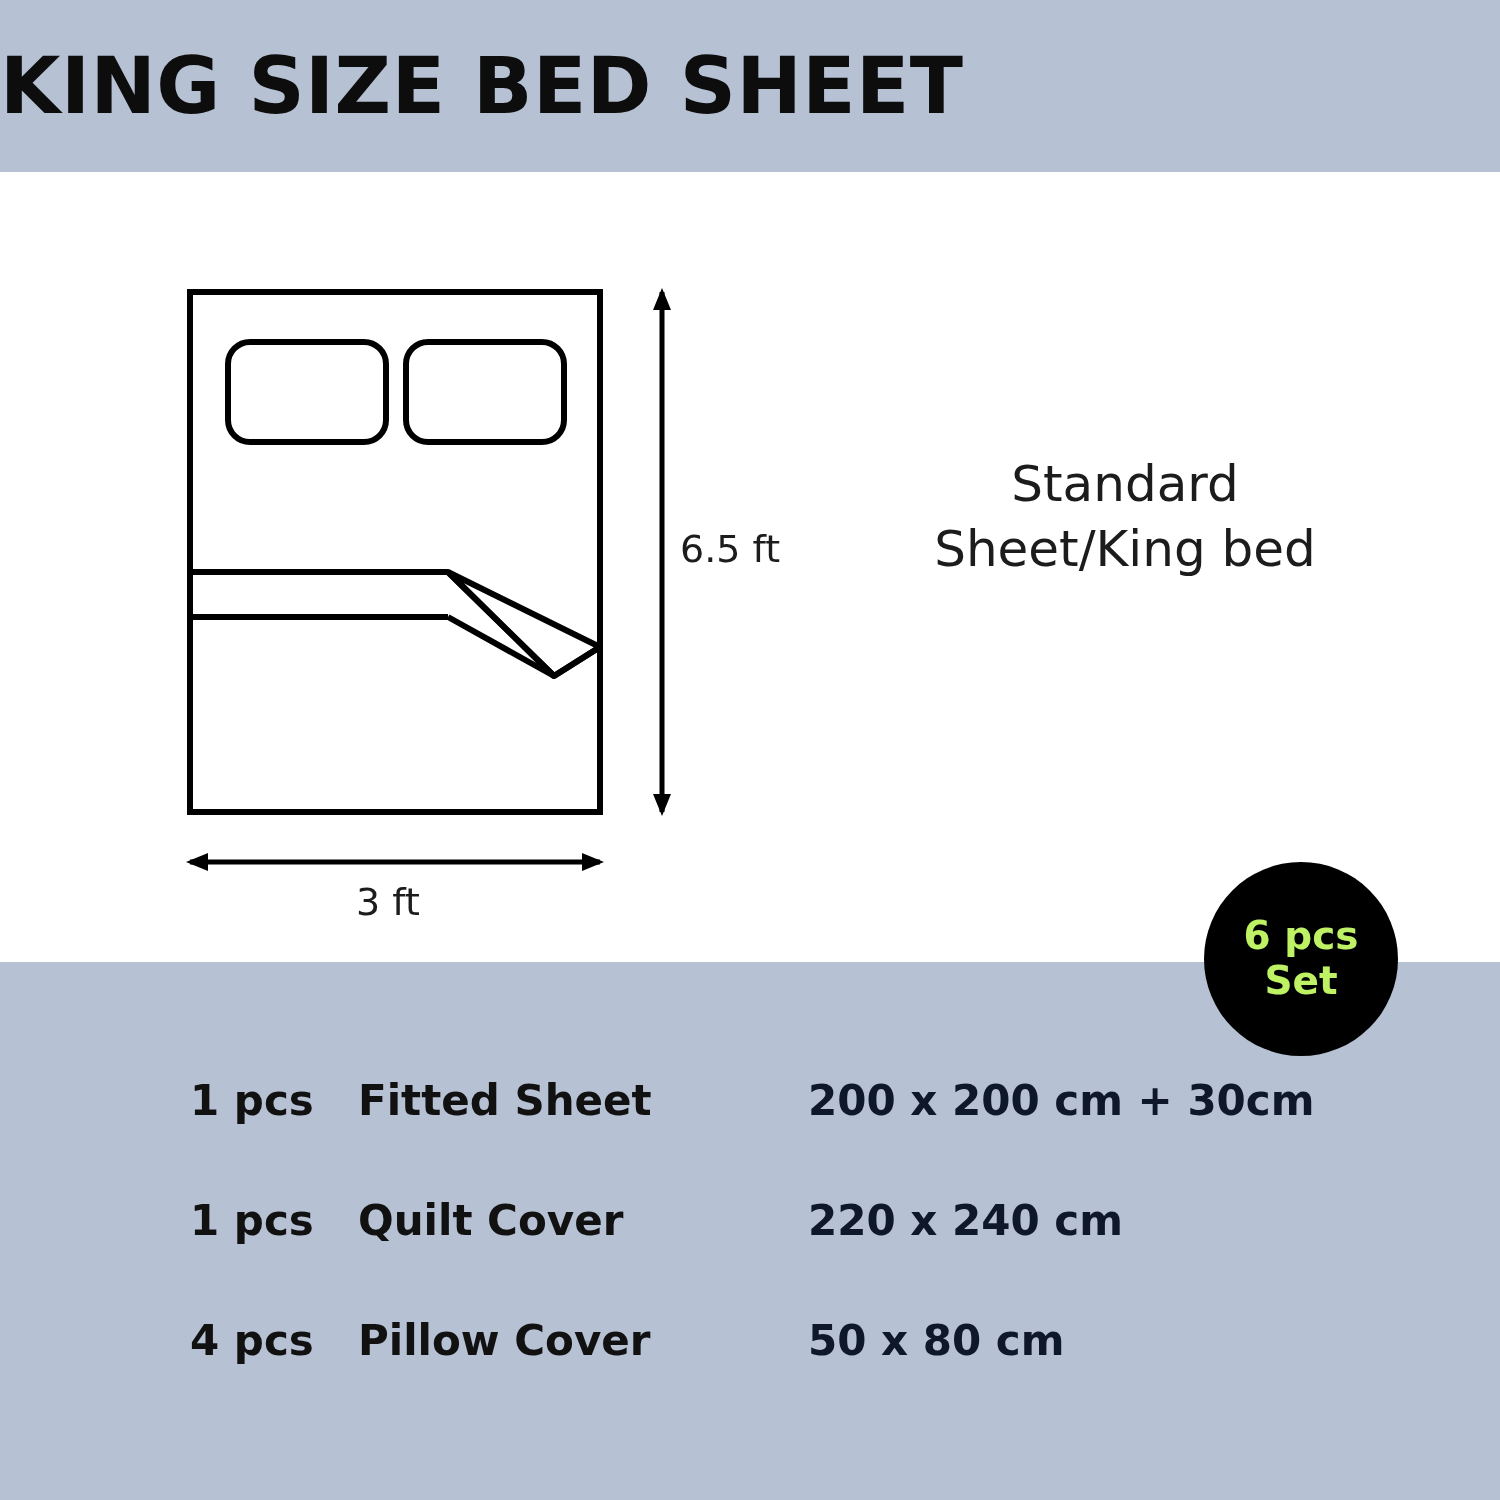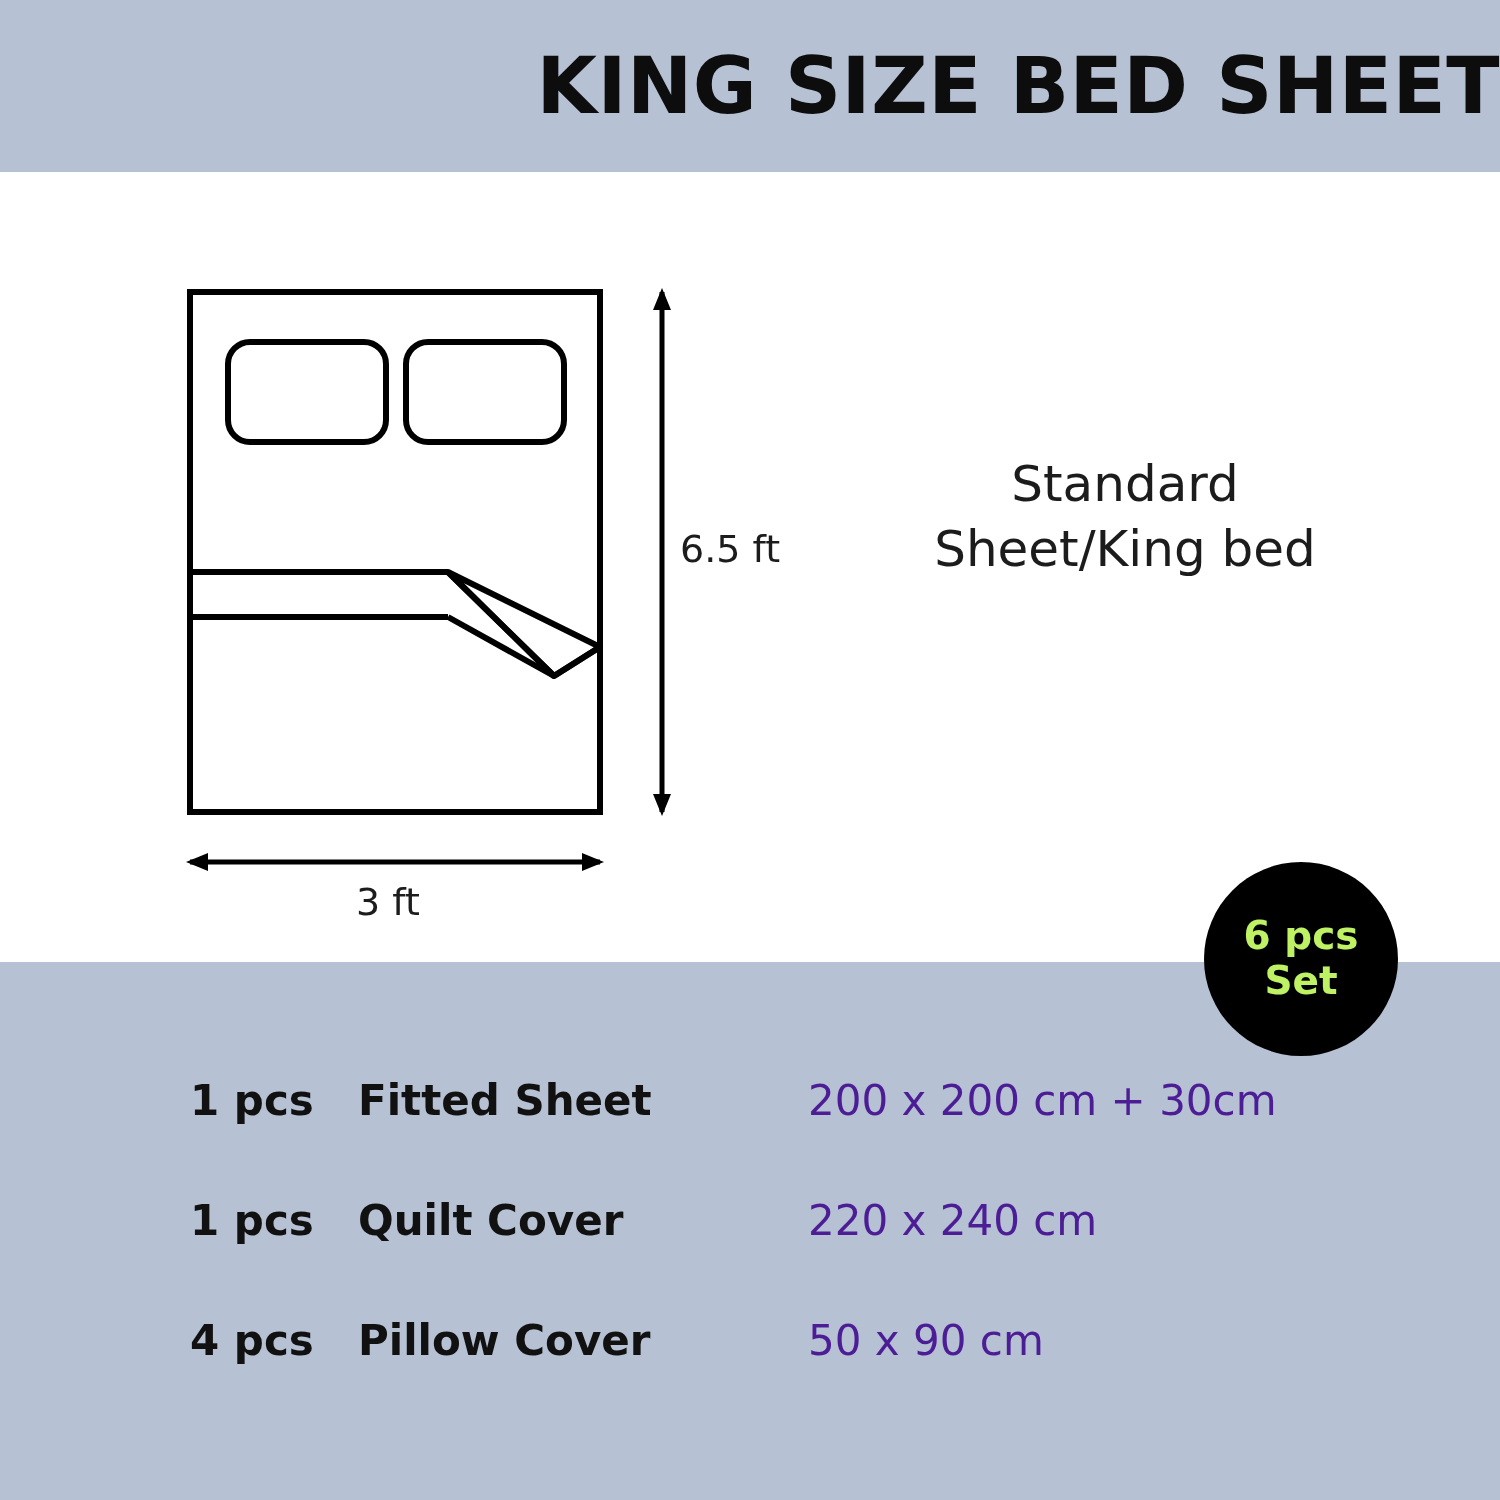--- a/index.html
+++ b/index.html
@@ -24,21 +24,21 @@
   
   .header-band {
     position: absolute;
     left: 0;
     top: 0;
     width: 1500px;
     height: 172px;
     background: #b6c1d4;
     display: flex;
     align-items: center;
-    justify-content: flex-end;
+    justify-content: flex-start;
   }
   .header-title {
     font-size: 78px;
     font-weight: bold;
     letter-spacing: 0.5px;
     color: #0d0d0d;
     font-family: "DejaVu Sans", sans-serif;
     white-space: nowrap;
   }
 
@@ -105,22 +105,22 @@
   .spec-item {
     width: 450px;
     font-size: 42px;
     font-weight: bold;
     color: #111111;
     font-family: "DejaVu Sans", sans-serif;
   }
   .spec-size {
     flex: 1;
     font-size: 42px;
-    font-weight: normal;
-    color: #4c1d95;
+    font-weight: bold;
+    color: #0f172a;
     font-family: "DejaVu Sans", sans-serif;
   }
 
   
   .badge {
     position: absolute;
     left: 1204px;
     top: 862px;
     width: 194px;
     height: 194px;
@@ -204,19 +204,19 @@
 
       <div class="spec-row">
         <div class="spec-qty">1 pcs</div>
         <div class="spec-item">Quilt Cover</div>
         <div class="spec-size">220 x 240 cm</div>
       </div>
 
       <div class="spec-row">
         <div class="spec-qty">4 pcs</div>
         <div class="spec-item">Pillow Cover</div>
-        <div class="spec-size">50 x 90 cm</div>
+        <div class="spec-size">50 x 80 cm</div>
       </div>
 
     </div>
   </div>
 
 </div>
 
 </body></html>

